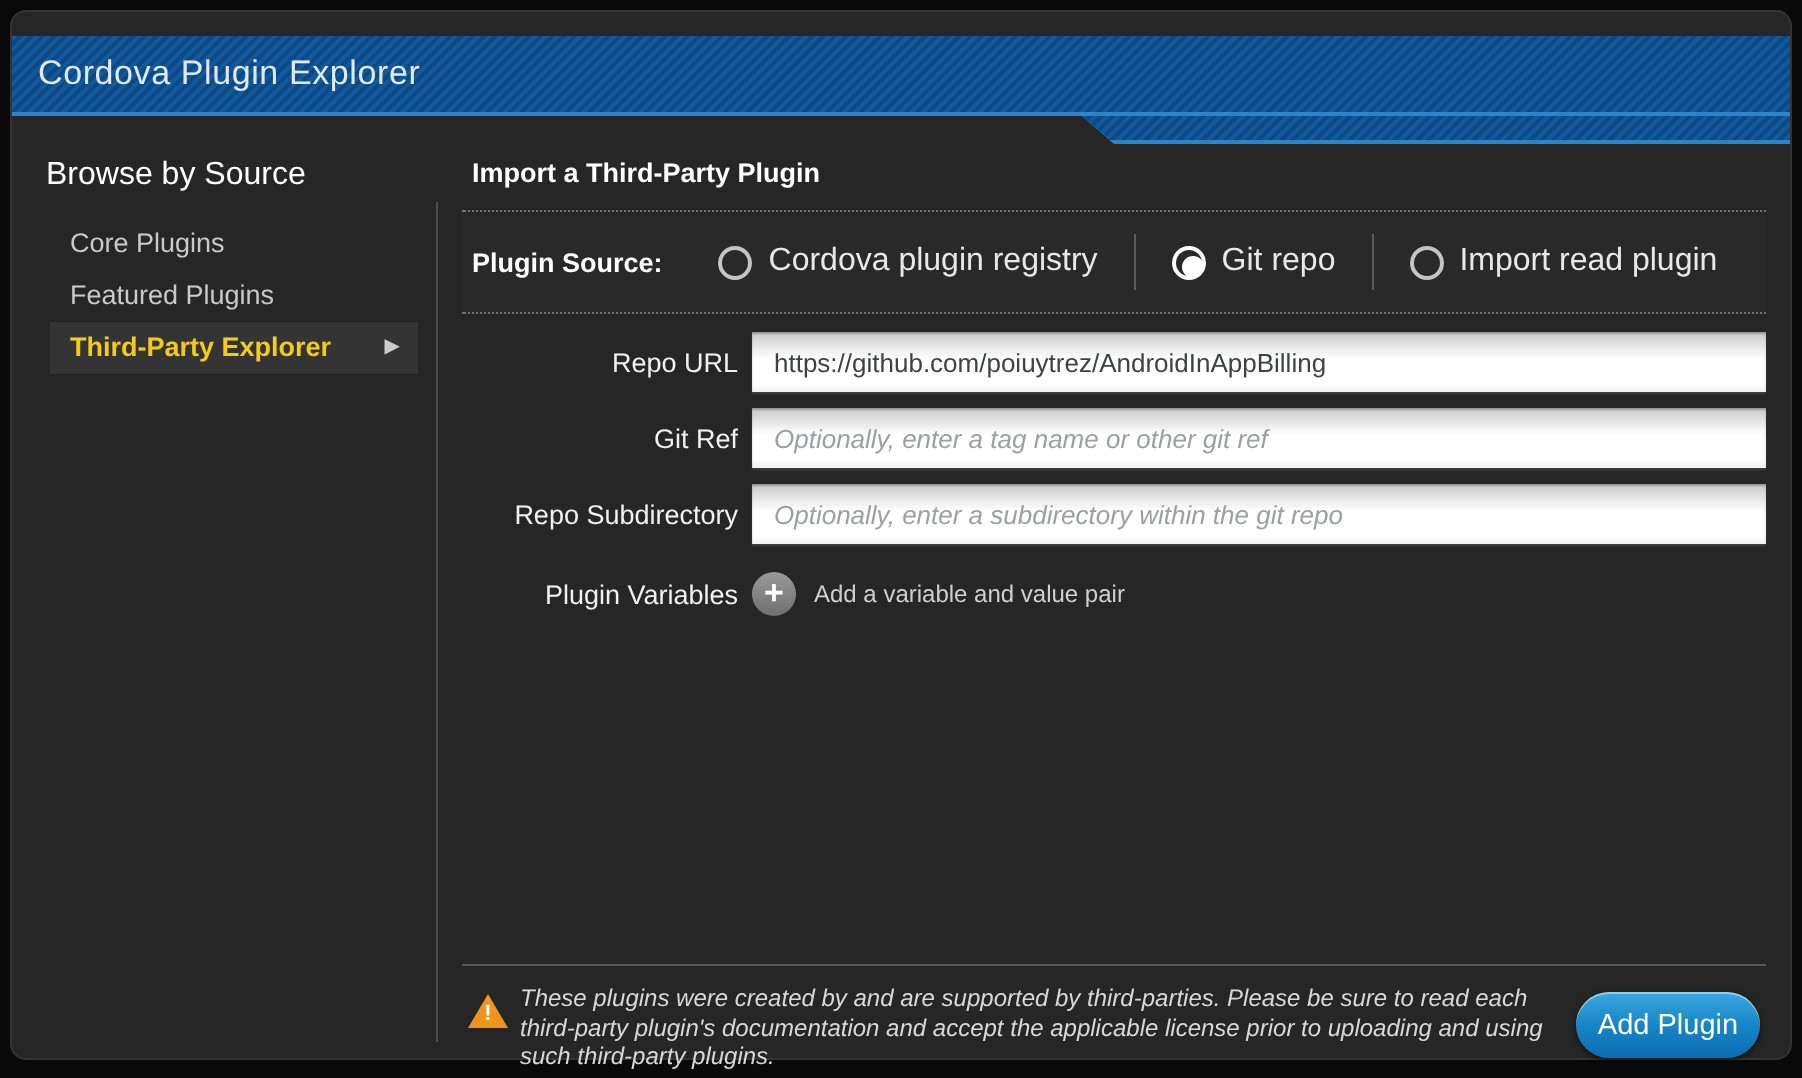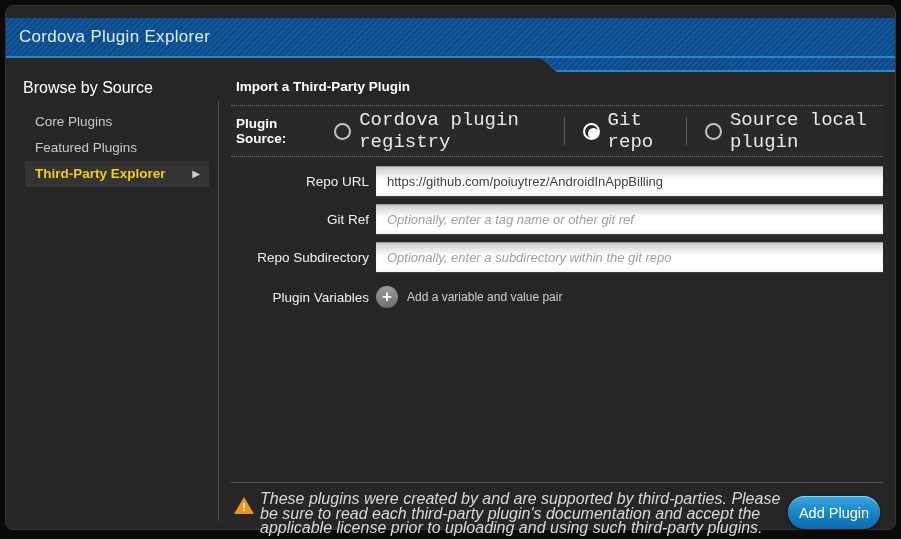--- a/index.html
+++ b/index.html
@@ -39,21 +39,21 @@
              border-top:1px dotted #6f6f6f; border-bottom:1px dotted #6f6f6f;
              background:rgba(255,255,255,0.015);
              display:flex; align-items:center; }
   .src-label { color:#ffffff; font-size:13.5px; font-weight:bold; margin-left:5px; }
   .radio-opt { display:flex; align-items:center; cursor:pointer; }
   .radio-circle { width:17px; height:17px; border:2px solid #c4c4c4; border-radius:50%;
                   margin-right:8px; position:relative; flex:0 0 auto; }
   .radio-opt.checked .radio-circle { border-color:#ffffff; }
   .radio-opt.checked .radio-circle::after { content:''; position:absolute; left:3px; top:3px;
                   width:11px; height:11px; border-radius:50%; background:#ffffff; }
-  .radio-opt span.lbl { color:#e8e8e8; font-size:19px;font-family:Liberation Mono, monospace; }
+  .radio-opt span.lbl { color:#e8e8e8; font-size:16px; }
   .v-divider { width:1px; height:28px; background:#5a5a5a; margin:0 18px; }
   .opt1 { margin-left:28px; }
 
   .form { position:absolute; left:0; right:0; top:160px; }
   .form-row { display:flex; align-items:center; margin-bottom:8px; }
   .form-label { width:138px; text-align:right; color:#f0f0f0; font-size:13.5px;
                 margin-right:7px; flex:0 0 auto; }
   .form-input { flex:1; height:30px; border:none; border-radius:0;
                 background:linear-gradient(#c9c9c9, #ffffff 45%, #ffffff 85%, #f2f2f2);
                 box-shadow:0 1px 1px rgba(255,255,255,0.12), inset 0 1px 1px rgba(0,0,0,0.25);
@@ -68,21 +68,21 @@
               margin-right:9px; cursor:pointer; flex:0 0 auto; }
   .pvar-text { color:#cfcfcf; font-size:12px; cursor:pointer; }
 
   
   .footer { position:absolute; left:0; right:0; top:476px; border-top:1px solid #565656;
             height:49px; display:flex; align-items:flex-start; }
   .warn-icon { width:20px; height:17px; margin:14px 6px 0 3px; flex:0 0 auto;
                background:#f0941e; clip-path:polygon(50% 0,100% 100%,0 100%);
                color:#ffffff; font-size:11px; font-weight:bold; text-align:center;
                line-height:21px; }
-  .disclaimer { color:#d8d8d8; font-size:16px; font-style:italic; line-height:14.5px;
+  .disclaimer { color:#d8d8d8; font-size:12px; font-style:italic; line-height:14.5px;
                 margin-top:9px; width:528px; }
   .add-btn { position:absolute; right:3px; top:13px; width:92px; height:33px;
              border:none; border-radius:17px; cursor:pointer;
              background:linear-gradient(#3aa7e0,#1583c4 55%,#0d6cb1);
              box-shadow:inset 0 1px 0 rgba(255,255,255,0.45), 0 1px 3px rgba(0,0,0,0.6);
              color:#ffffff; font-size:14.5px; font-family:"Liberation Sans", sans-serif; }
 </style>
 </head>
 <body>
 
@@ -119,21 +119,21 @@
         <span class="lbl">Cordova plugin registry</span>
       </div>
       <div class="v-divider"></div>
       <div class="radio-opt checked">
         <span class="radio-circle"></span>
         <span class="lbl">Git repo</span>
       </div>
       <div class="v-divider"></div>
       <div class="radio-opt">
         <span class="radio-circle"></span>
-        <span class="lbl">Source local plugin</span>
+        <span class="lbl">Import read plugin</span>
       </div>
     </div>
 
     <div class="form">
       <div class="form-row">
         <span class="form-label">Repo URL</span>
         <input class="form-input" type="text" value="https://github.com/poiuytrez/AndroidInAppBilling" style="">
       </div>
       <div class="form-row">
         <span class="form-label">Git Ref</span>

